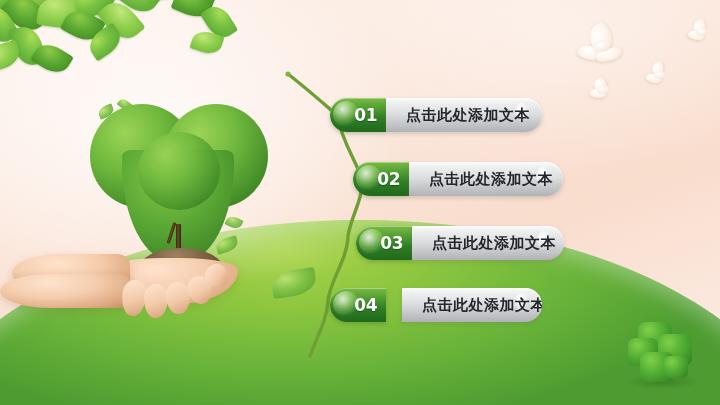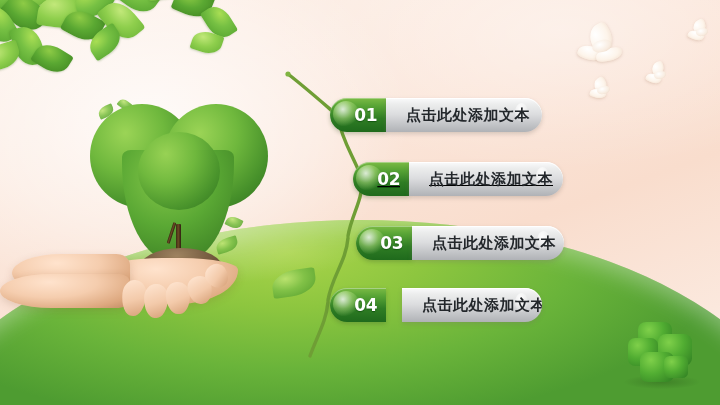--- a/index.html
+++ b/index.html
@@ -304,21 +304,21 @@
   <div class="bar" style="left:330px;top:98px;width:212px;">
     <div class="badge">
       <span class="num">01</span>
     </div>
     <div class="plate">
       <span class="glint"></span>
       <span class="txt">点击此处添加文本</span>
     </div>
   </div>
 
-  <div class="bar" style="left:353px;top:162px;width:210px;text-decoration:underline;">
+  <div class="bar" style="left:353px;top:162px;width:210px;">
     <div class="badge">
       <span class="num">02</span>
     </div>
     <div class="plate">
       <span class="glint"></span>
       <span class="txt">点击此处添加文本</span>
     </div>
   </div>
 
   <div class="bar" style="left:356px;top:226px;width:208px;">

